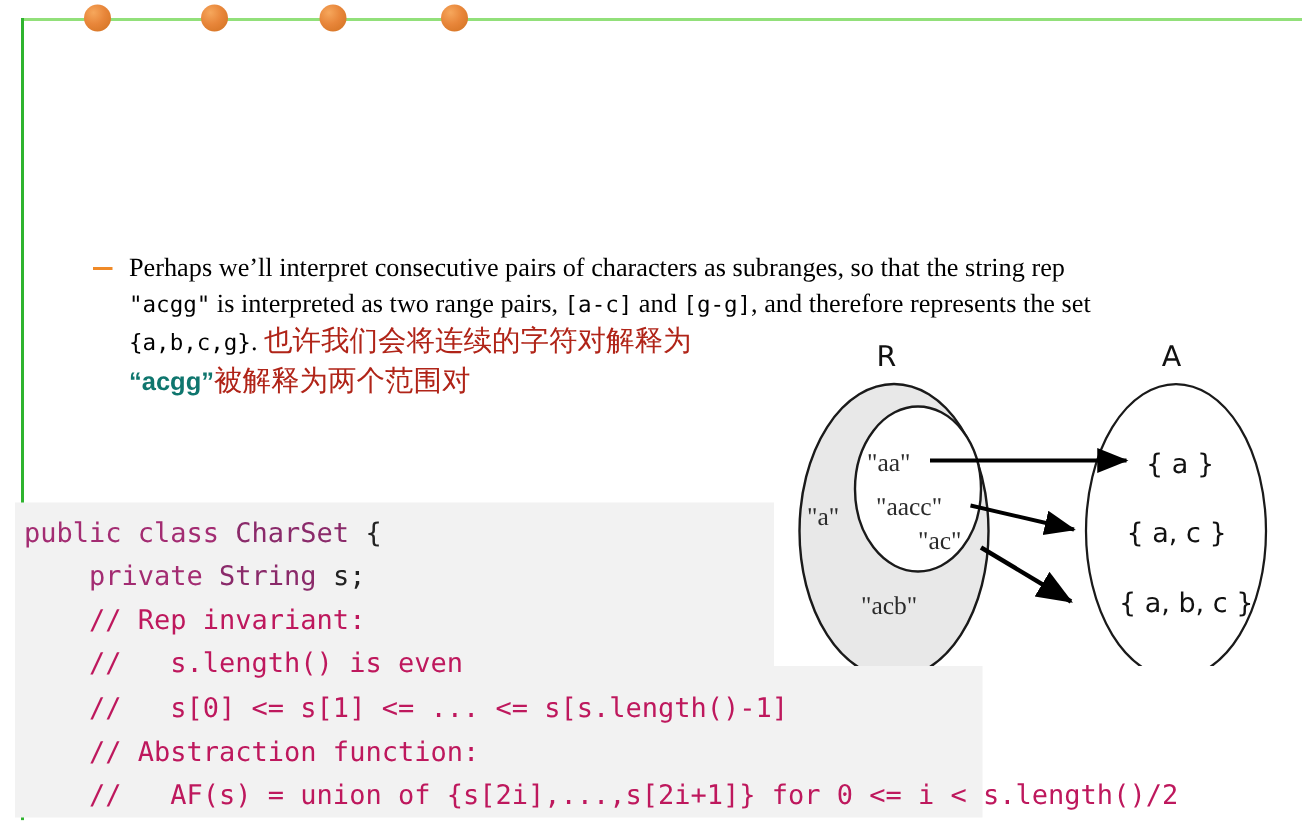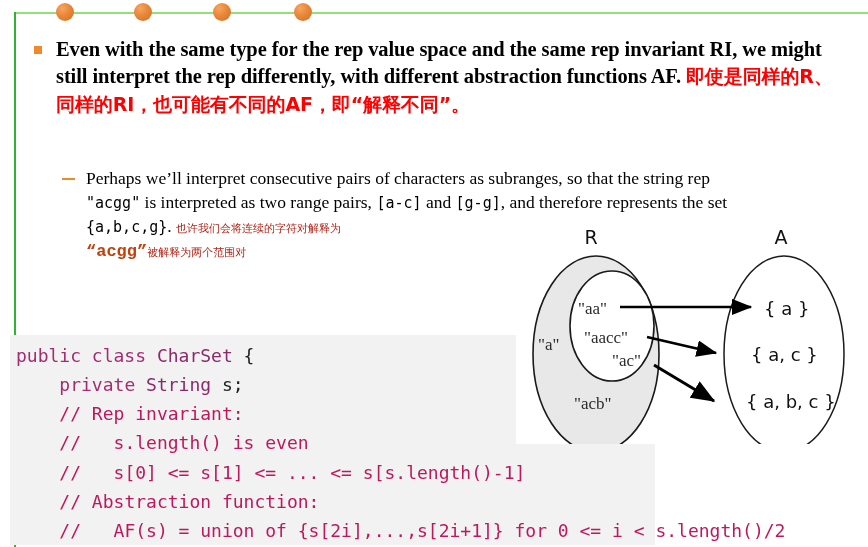--- a/index.html
+++ b/index.html
@@ -97,25 +97,25 @@
     line-height: 1.38;
     color: #000000;
   }
   .mono-inline {
     font-family: "DejaVu Sans Mono", monospace;
     font-size: 15px;
   }
   .zh-dark-red {
     color: #b02418;
     font-family: "DejaVu Sans", sans-serif;
-    font-size: 11px;
+    font-size: 19px;
   }
   .zh-dark-red-b {
-    color: #c2410c;
-    font-family: Liberation Mono, monospace;
+    color: #0f766e;
+    font-family: Liberation Sans, sans-serif;
     font-size: 17px;
     font-weight: bold;
   }
 
   
   #code-block {
     position: absolute;
     left: 10px;
     top: 335px;
     width: 645px;
@@ -149,24 +149,20 @@
 
 <div id="slide">
 
   <div id="top-rule"></div>
   <div id="left-rule"></div>
   <div class="top-dot" style="left:56px;"></div>
   <div class="top-dot" style="left:134px;"></div>
   <div class="top-dot" style="left:213px;"></div>
   <div class="top-dot" style="left:294px;"></div>
 
-  <div id="main-bullet">
-    <div id="main-bullet-marker"></div>
-    <div id="main-bullet-text"><span>Even with the same type for the rep value space and the same rep invariant RI, we might still interpret the rep differently, with different abstraction functions AF.</span> <span class="zh-red">即使是同样的R、同样的RI，也可能有不同的AF，即“解释不同”。</span></div>
-  </div>
 
   <div id="sub-bullet">
     <div id="sub-bullet-marker"></div>
     <div id="sub-bullet-text"><span>Perhaps we’ll interpret consecutive pairs of characters as subranges, so that the string rep </span><span class="mono-inline">"acgg"</span><span> is interpreted as two range pairs, </span><span class="mono-inline">[a-c]</span><span> and </span><span class="mono-inline">[g-g]</span><span>, and therefore represents the set </span><span class="mono-inline">{a,b,c,g}</span><span>.</span> <span class="zh-dark-red">也许我们会将连续的字符对解释为</span><br><span class="zh-dark-red-b">“acgg”</span><span class="zh-dark-red">被解释为两个范围对</span></div>
   </div>
 
   <div id="code-block"><div><span class="k">public class</span><span class="p"> </span><span class="t">CharSet</span><span class="p"> {</span></div><div><span class="p">    </span><span class="k">private</span><span class="p"> </span><span class="t">String</span><span class="p"> s;</span></div><div><span class="p">    </span><span class="c">// Rep invariant:</span></div><div><span class="p">    </span><span class="c">//   s.length() is even</span></div><div><span class="p">    </span><span class="c">//   s[0] &lt;= s[1] &lt;= ... &lt;= s[s.length()-1]</span></div><div><span class="p">    </span><span class="c">// Abstraction function:</span></div><div><span class="p">    </span><span class="c">//   AF(s) = union of {s[2i],...,s[2i+1]} for 0 &lt;= i &lt; s.length()/2</span></div><div><span class="p">    </span><span class="c">...</span></div><div><span class="p">}</span></div></div>
 
   <div id="diagram">
     <svg width="352" height="218" viewBox="0 0 352 218" xmlns="http://www.w3.org/2000/svg">

